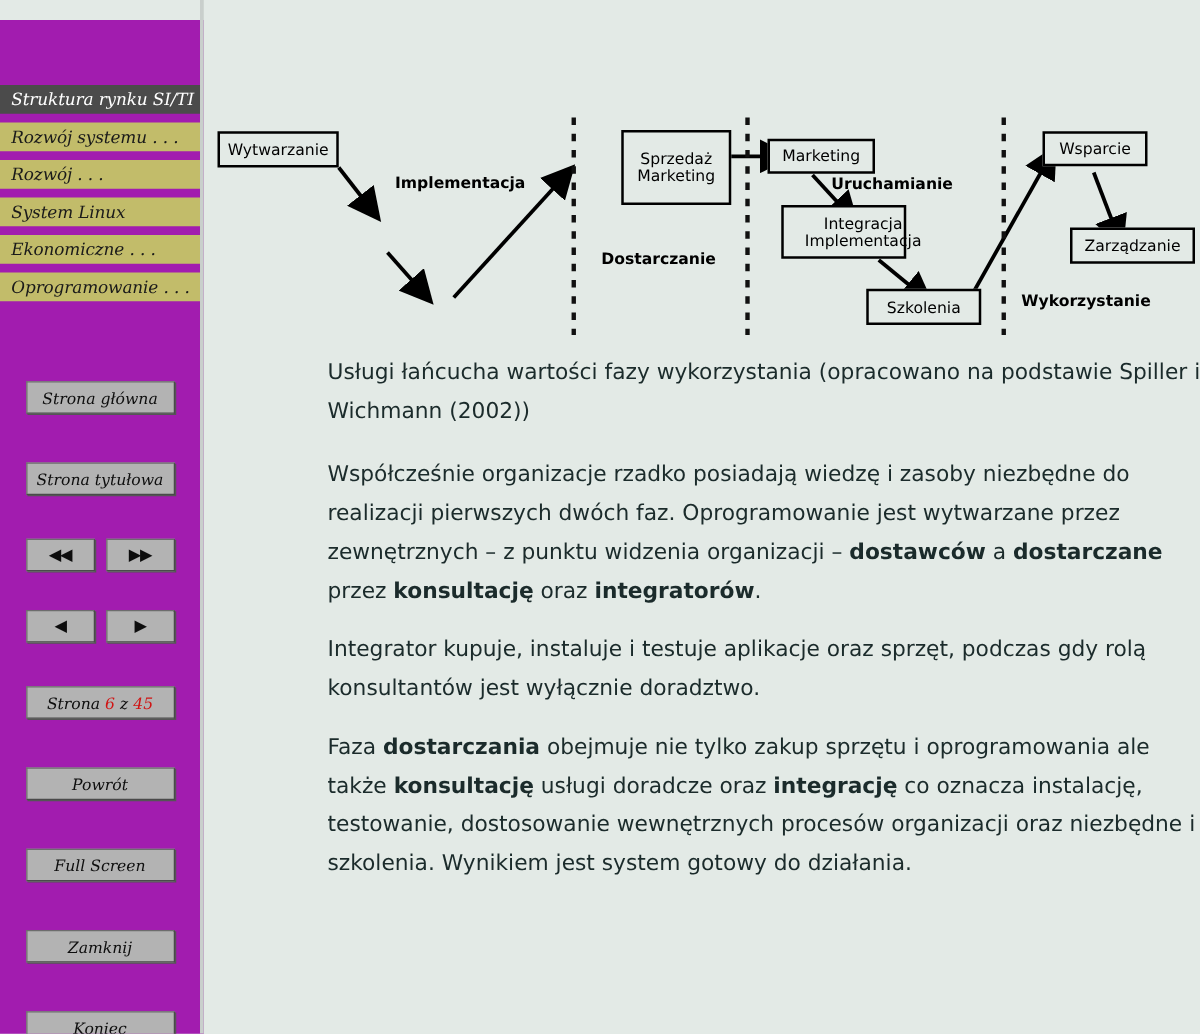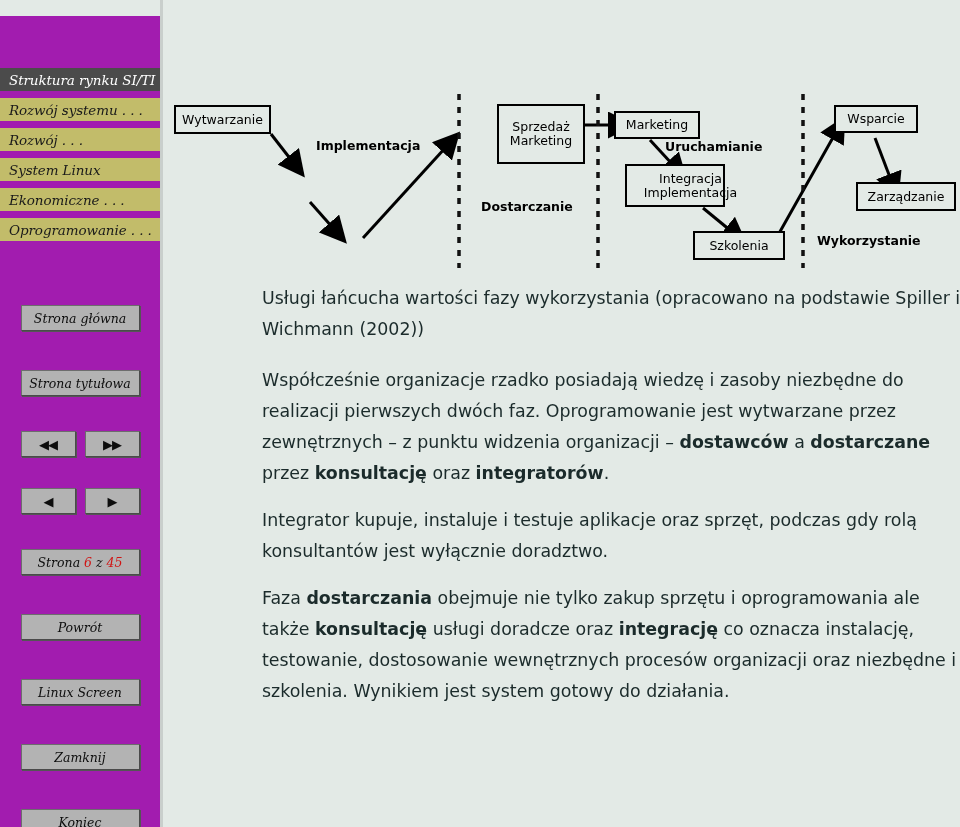--- a/index.html
+++ b/index.html
@@ -238,21 +238,21 @@
 
     <div class="gap-md"></div>
 
     <div class="btn btn-wide">
       <span>Powrót</span>
     </div>
 
     <div class="gap-md"></div>
 
     <div class="btn btn-wide">
-      <span>Linux Screen</span>
+      <span>Full Screen</span>
     </div>
 
     <div class="gap-md"></div>
 
     <div class="btn btn-wide">
       <span>Zamknij</span>
     </div>
 
     <div class="gap-md"></div>
 

